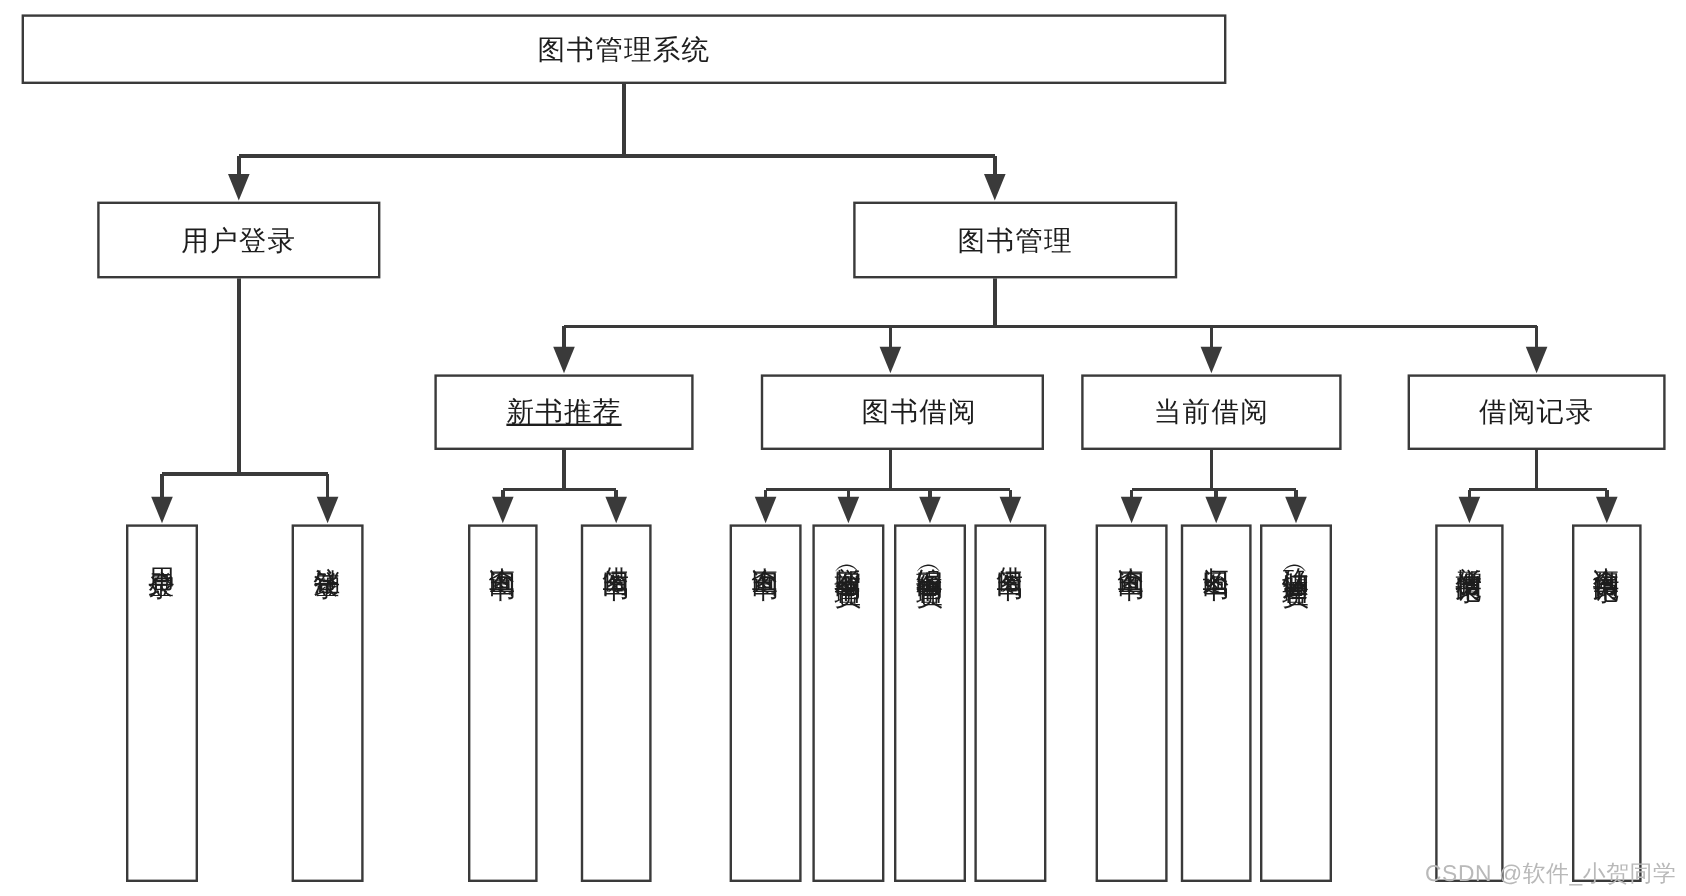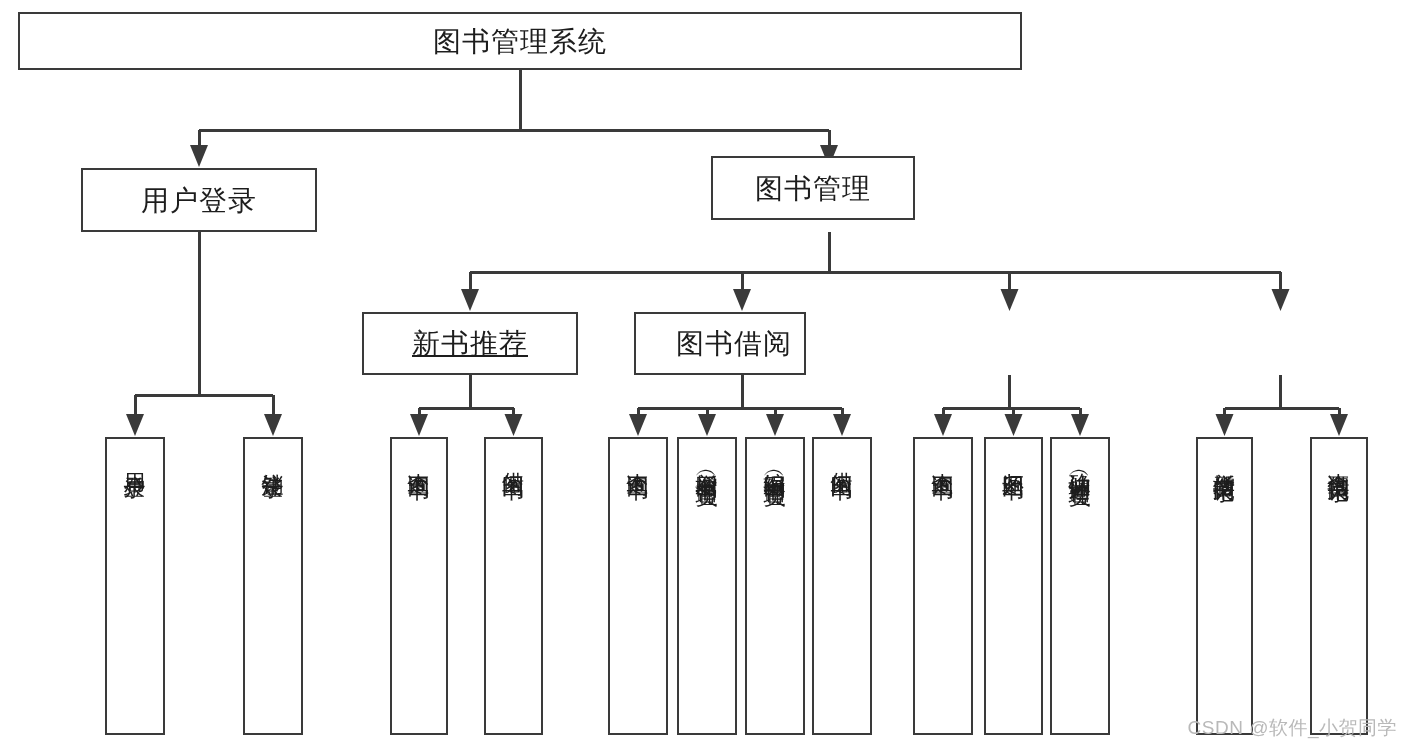--- a/index.html
+++ b/index.html
@@ -35,21 +35,21 @@
     box-sizing: border-box;
     background: #ffffff;
     border: 2px solid #3a3a3a;
     display: flex;
     align-items: center;
     justify-content: center;
     color: #1d1d1d;
   }
 
   .node-h .node-label {
-    font-size: 28px;
+    font-size: 23px;
     line-height: 1.25;
     letter-spacing: 1px;
     white-space: nowrap;
   }
 
   .node-v {
     align-items: flex-start;
     justify-content: center;
     padding-top: 16px;
   }
@@ -133,29 +133,35 @@
       <polygon points="1330,414 1348,414 1339,436" fill="#3a3a3a"></polygon>
     </svg>
 
   <div class="node node-h" style="left:18px; top:12px; width:1004px; height:58px;">
     <span class="node-label">图书管理系统</span>
   </div>
 
   <div class="node node-h" style="left:81px; top:168px; width:236px; height:64px;">
     <span class="node-label">用户登录</span>
   </div>
-  <div class="node node-h" style="left:711px; top:156px; width:204px; height:64px;">
+  <div class="node node-h" style="left:711px; top:168px; width:270px; height:64px;">
     <span class="node-label">图书管理</span>
   </div>
 
   <div class="node node-h" style="left:362px; top:312px; width:216px; height:63px;text-decoration:underline;">
     <span class="node-label">新书推荐</span>
   </div>
-  <div class="node node-h" style="left:634px; top:312px; width:172px; height:63px;padding-left:28px;">
+  <div class="node node-h" style="left:634px; top:312px; width:236px; height:63px;padding-left:28px;">
     <span class="node-label">图书借阅</span>
+  </div>
+  <div class="node node-h" style="left:901px; top:312px; width:217px; height:63px;">
+    <span class="node-label">当前借阅</span>
+  </div>
+  <div class="node node-h" style="left:1173px; top:312px; width:215px; height:63px;">
+    <span class="node-label">借阅记录</span>
   </div>
 
   <div class="node node-v" style="left:105px; top:437px; width:60px; height:298px;">
     <span class="node-label">用户登录</span>
   </div>
   <div class="node node-v" style="left:243px; top:437px; width:60px; height:298px;">
     <span class="node-label">注销登录</span>
   </div>
 
   <div class="node node-v" style="left:390px; top:437px; width:58px; height:298px;">

